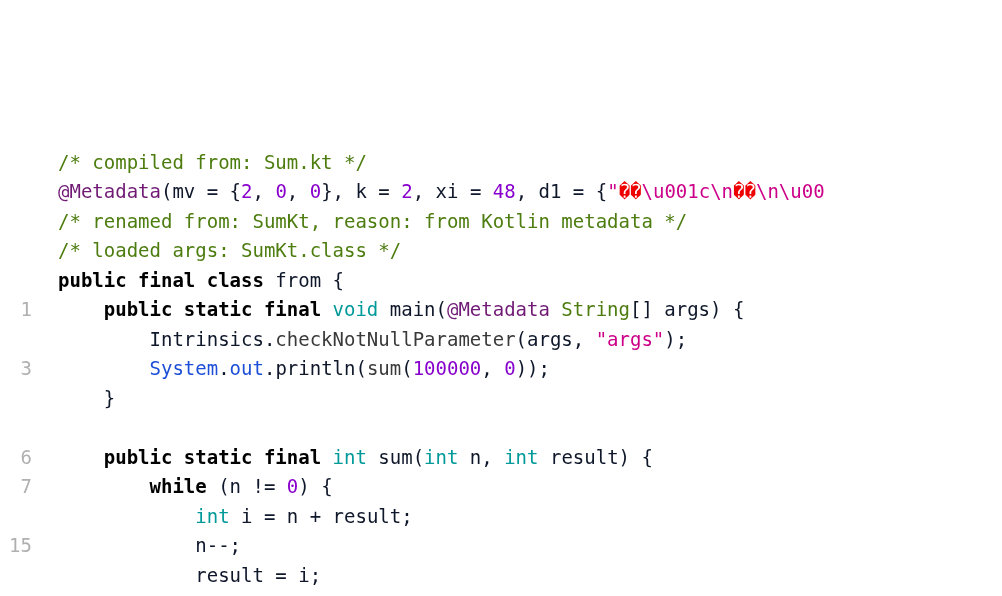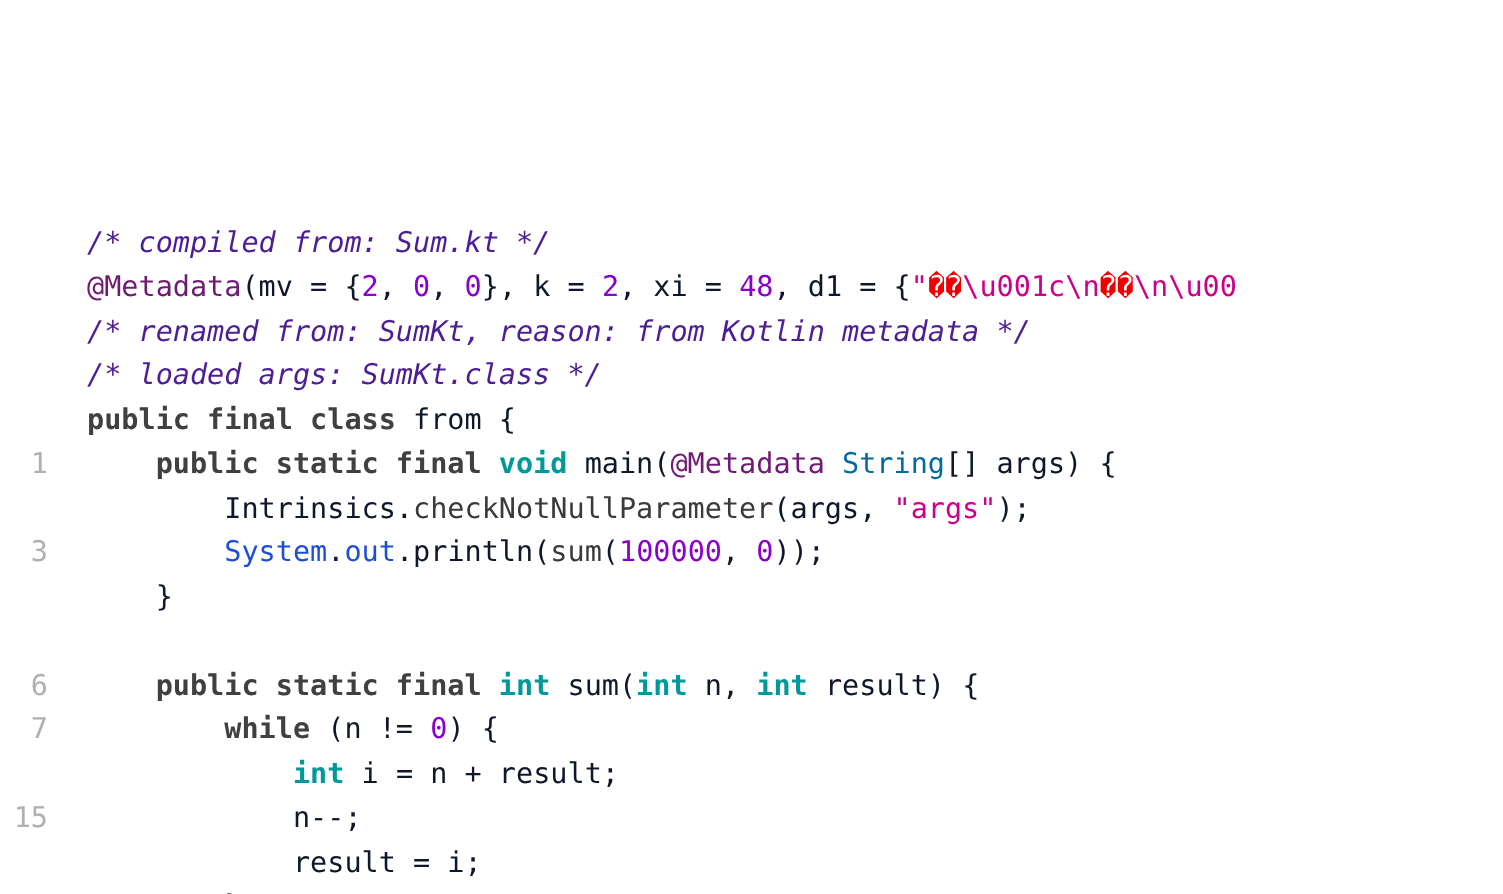--- a/index.html
+++ b/index.html
@@ -19,28 +19,28 @@
     color: #b0b0b0;
     user-select: none;
     flex-shrink: 0;
   }
   .code {
     flex: 1;
     padding-left: 16px;
     overflow: hidden;
   }
   .line { height: 29.5px; }
-  .comment { color: #4c1d95; font-style: italic; }
+  .comment { color: #4d7c0f; }
   .annotation { color: #701a75; }
-  .keyword { color: #404040; font-weight: bold; }
-  .type-b { color: #009999; font-weight: bold; margin-top: 20px; }
+  .keyword { color: #000000; font-weight: bold; }
+  .type-b { color: #009999; font-weight: normal; margin-top: 20px; }
   .method { color: #3a3a3a; }
   .string { color: #cc0088; }
   .number { color: #8800cc; }
-  .field { color: #0369a1; text-align: right; }
+  .field { color: #4d7c0f; text-align: right; }
   .field2 { color: #1d4ed8; }
   .plain { color: #0f172a; }
   .red-char { color: #ee0000; }
 </style>
 </head>
 <body>
 
 
 
 <div class="editor">

